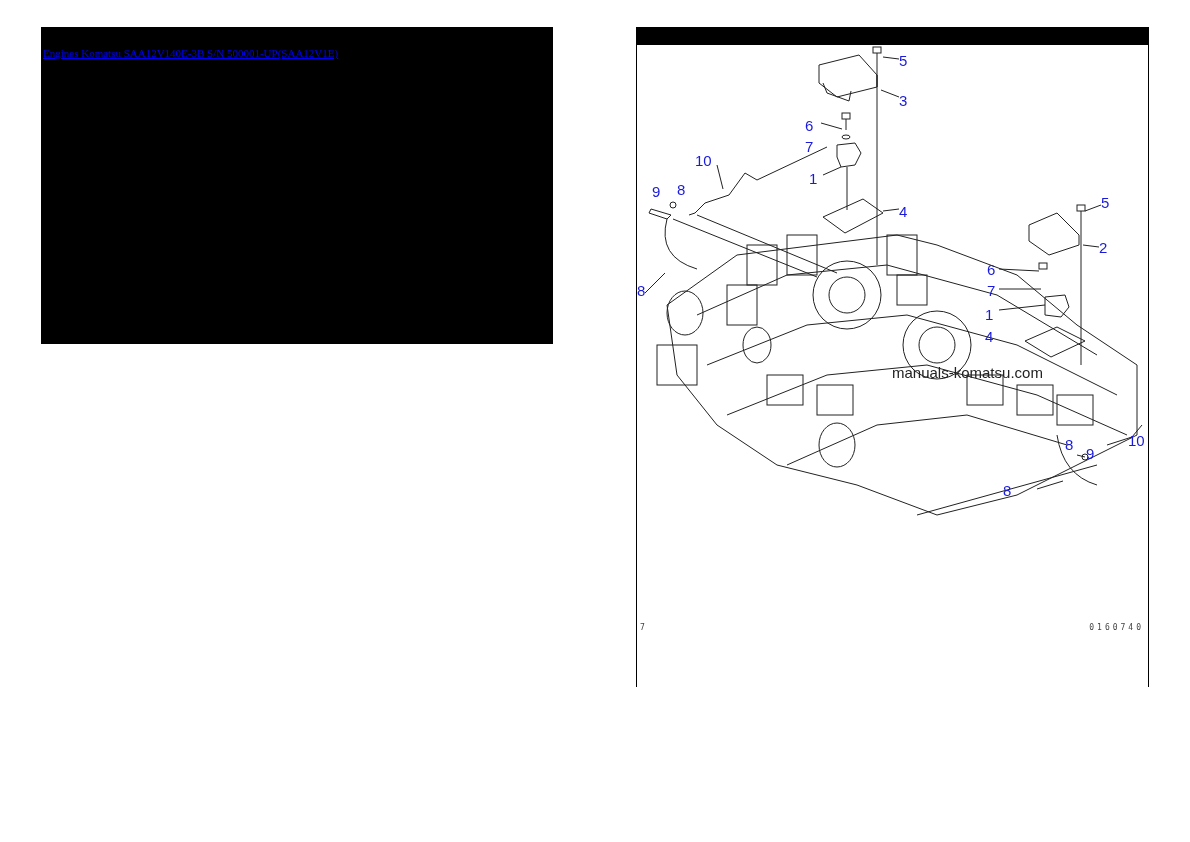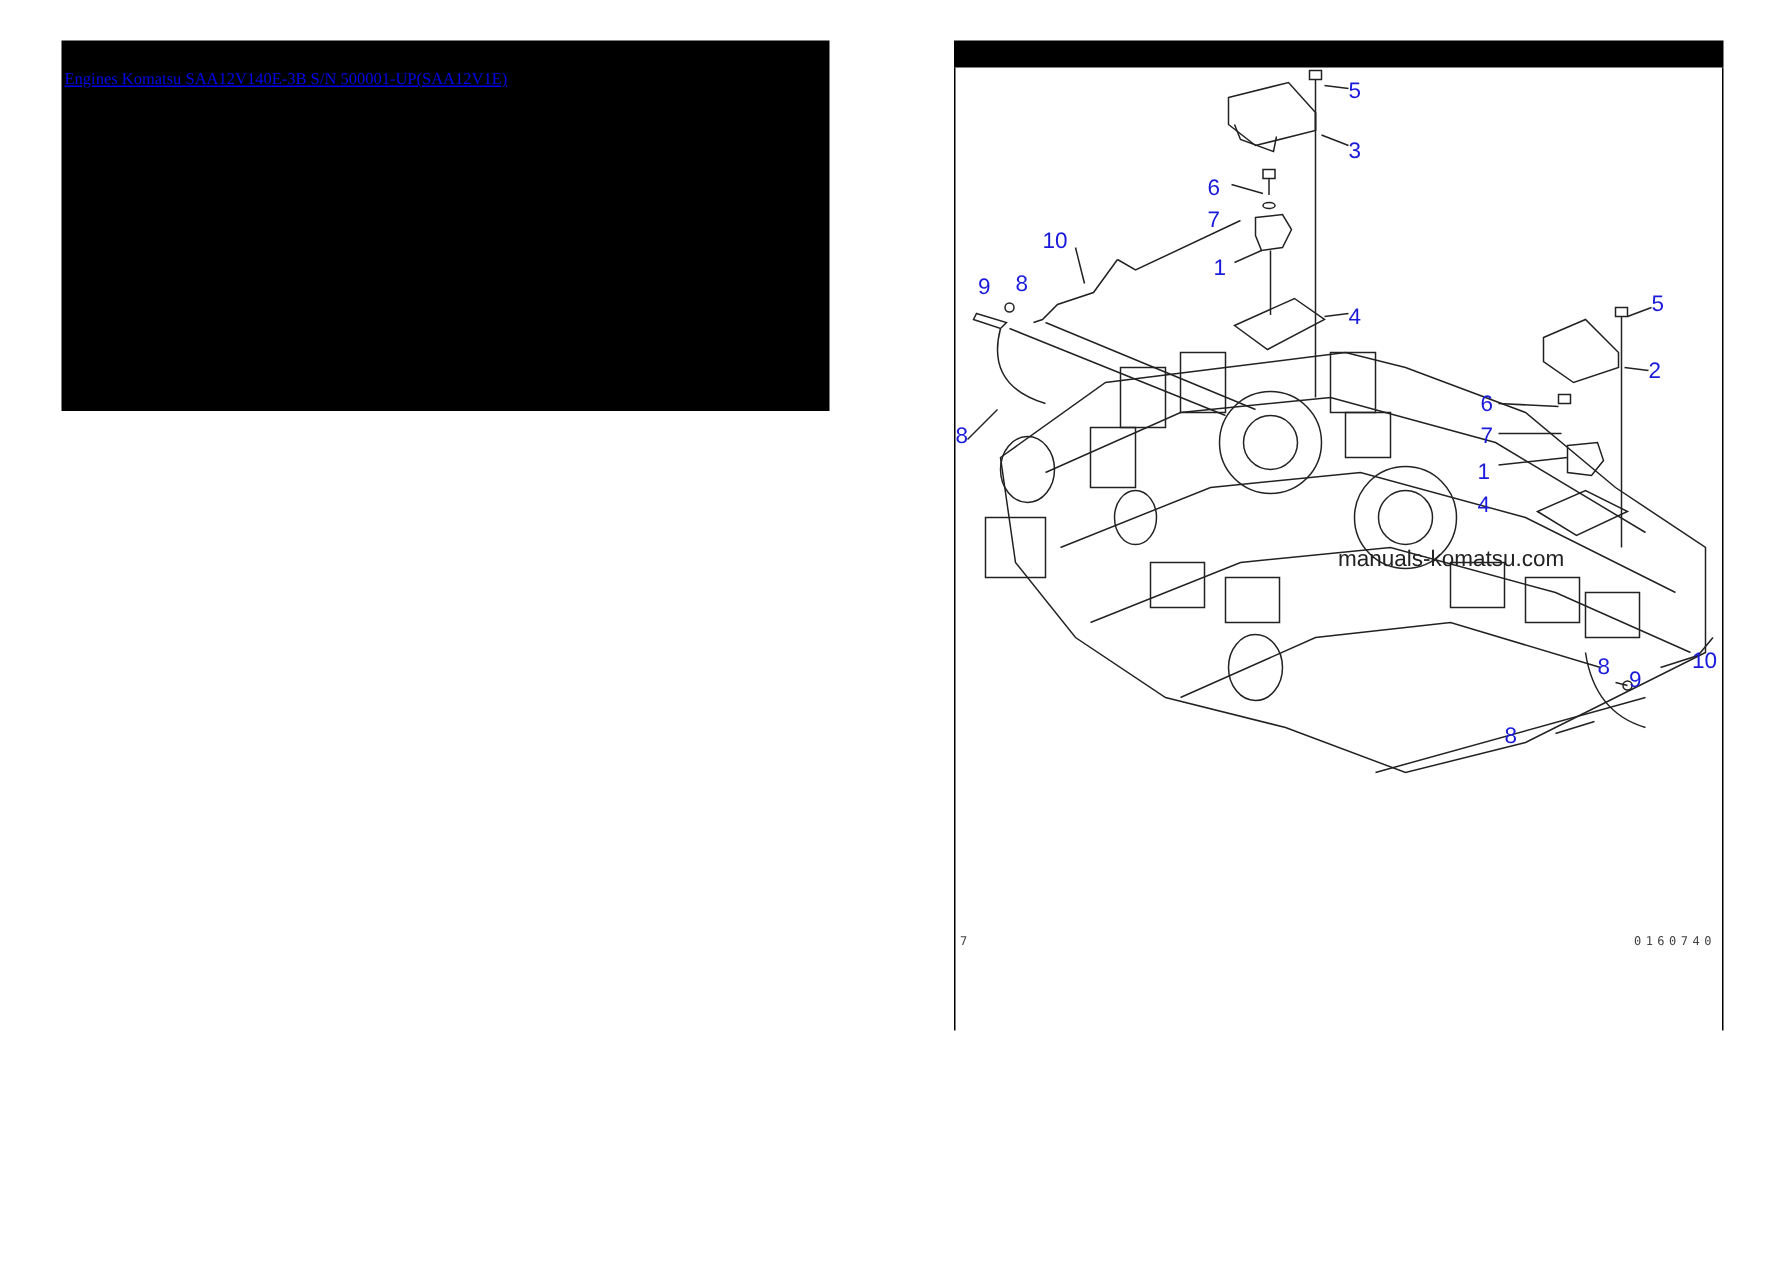--- a/index.html
+++ b/index.html
@@ -1,17 +1,17 @@
 <!DOCTYPE html>
 <html><head>
 <meta charset="utf-8">
 <style>
   html, body { margin:0; padding:0; background:#ffffff; }
   body { width:1190px; height:842px; position:relative; overflow:hidden; font-family:"Liberation Sans", sans-serif; }
-  .left-panel { position:absolute; left:41px; top:27px; width:512px; height:247px; background:#000000; }
+  .left-panel { position:absolute; left:41px; top:27px; width:512px; height:317px; background:#000000; }
   .title-link { position:absolute; left:2px; top:20px; font-family:"Liberation Serif", serif; font-size:11px; color:#0000ee; text-decoration:underline; white-space:nowrap; }
   .right-panel { position:absolute; left:636px; top:27px; width:513px; height:660px; background:#ffffff; }
   .right-header { position:absolute; left:0; top:0; width:513px; height:18px; background:#000000; }
   .right-border-l { position:absolute; left:0; top:18px; width:1px; height:642px; background:#000000; }
   .right-border-r { position:absolute; right:0; top:18px; width:1px; height:642px; background:#000000; }
   .diagram { position:absolute; left:1px; top:18px; width:511px; height:642px; }
   .callout { position:absolute; font-family:"Liberation Sans", sans-serif; font-size:15px; color:#1a1adc; line-height:1; }
   .watermark { position:absolute; font-family:"Liberation Sans", sans-serif; font-size:15px; color:#222; line-height:1;margin-top:48px; }
   .code-left { position:absolute; left:3px; top:578px; font-family:"DejaVu Sans Mono", monospace; font-size:8px; color:#444; letter-spacing:1px; }
   .code-right { position:absolute; right:4px; top:578px; font-family:"DejaVu Sans Mono", monospace; font-size:8px; color:#444; letter-spacing:3px; }

